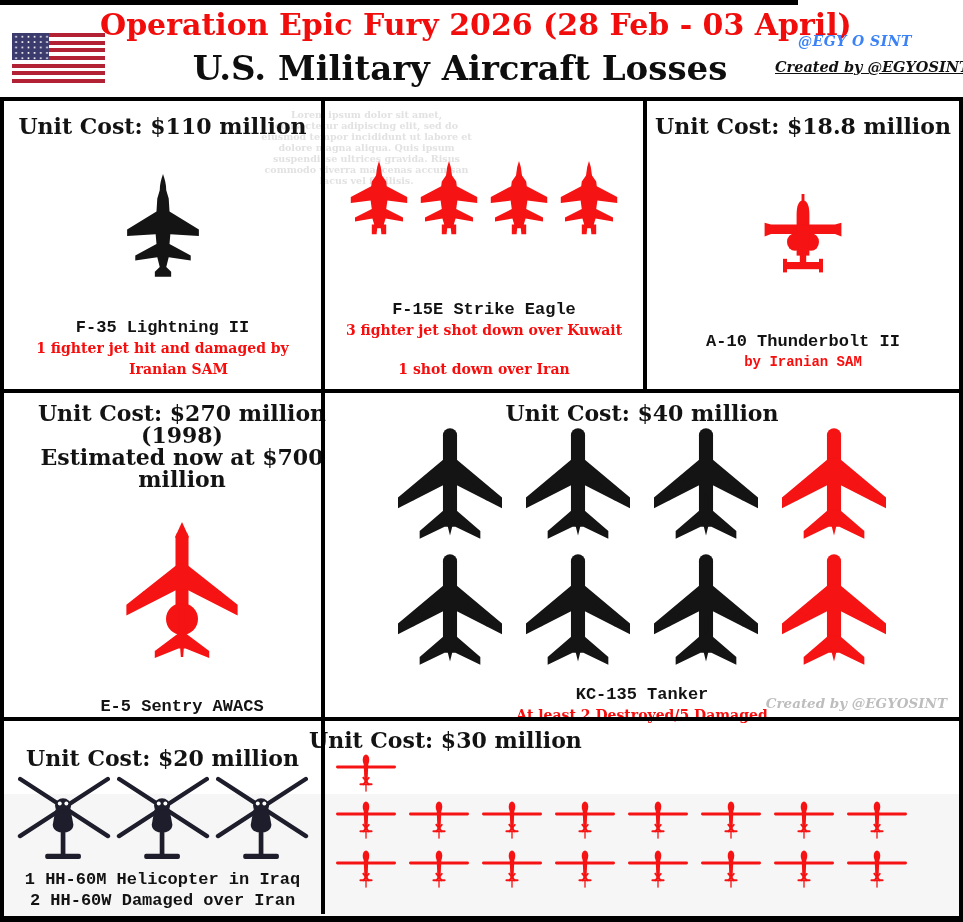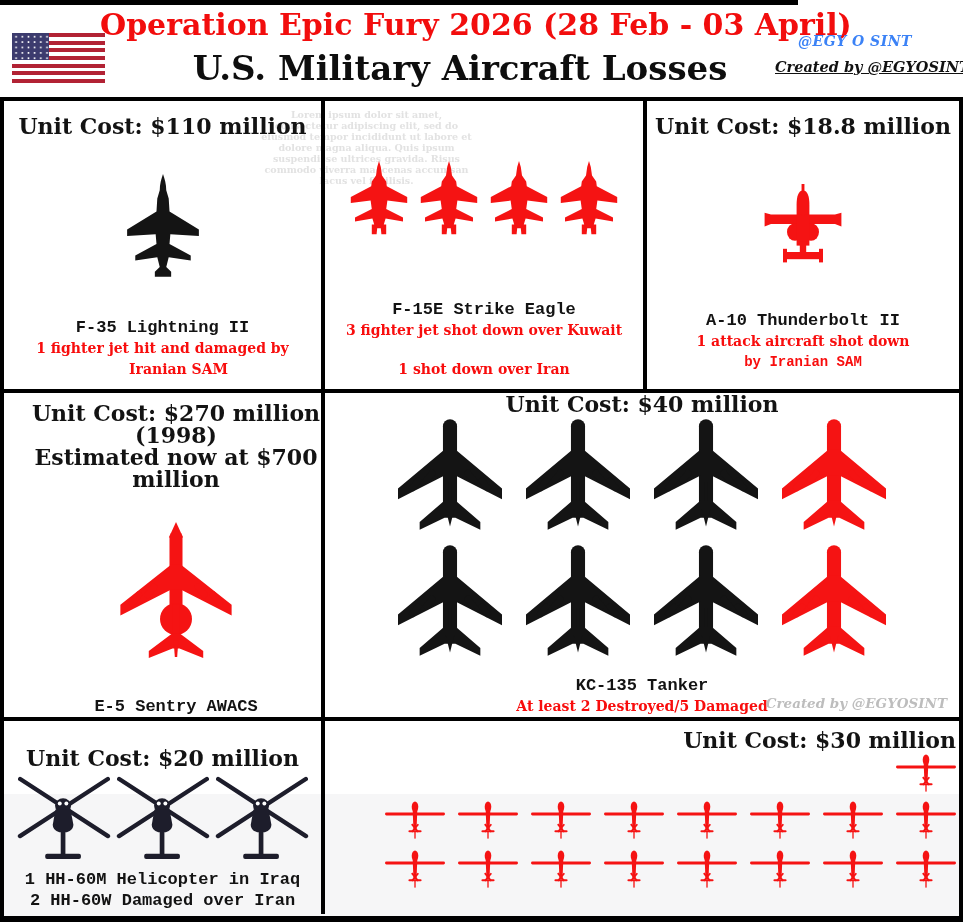--- a/index.html
+++ b/index.html
@@ -173,37 +173,36 @@
     </div>
 
     <div class="cell" style="left:643px;top:0;width:312px;height:288px;">
       <div class="unit-cost" style="margin-top:14px;">Unit Cost: $18.8 million</div>
       <div class="icon-zone">
         <svg class="plane ic-red" width="80" height="80">
             <use href="#sym-a10"></use>
           </svg>
       </div>
       <div class="craft-name">A-10 Thunderbolt II</div>
-      <div class="loss">1 attack aircraft shot down</div>
       <div class="loss" style="margin-bottom:16px;font-family:Liberation Mono, monospace;">by Iranian SAM</div>
     </div>
 
-    <div class="cell" style="left:2px;top:292px;width:340px;height:324px;">
+    <div class="cell" style="left:8px;top:292px;width:340px;height:324px;">
       <div class="unit-cost" style="margin-top:9px;">Unit Cost: $270 million (1998)</div>
       <div class="unit-cost">Estimated now at $700 million</div>
       <div class="icon-zone">
         <svg class="plane ic-red" width="148" height="142">
             <use href="#sym-e3"></use>
           </svg>
       </div>
       <div class="craft-name">E-5 Sentry AWACS</div>
     </div>
 
     <div class="cell" style="left:321px;top:292px;width:634px;height:324px;">
-      <div class="unit-cost" style="">Unit Cost: $40 million</div>
+      <div class="unit-cost" style="margin-top:9px;">Unit Cost: $40 million</div>
       <div class="kc-row" style="margin-top:2px;">
         <svg class="plane ic-black" width="122" height="130">
             <use href="#sym-kc135"></use>
           </svg>
         <svg class="plane ic-black" width="122" height="130">
             <use href="#sym-kc135"></use>
           </svg>
         <svg class="plane ic-black" width="122" height="130">
             <use href="#sym-kc135"></use>
           </svg>
@@ -240,21 +239,21 @@
             <use href="#sym-hh60"></use>
           </svg>
         <svg class="plane" width="94" height="96">
             <use href="#sym-hh60"></use>
           </svg>
       </div>
       <div class="craft-name">1 HH-60M Helicopter in Iraq</div>
       <div class="craft-name" style="margin-bottom:7px;">2 HH-60W Damaged over Iran</div>
     </div>
 
-    <div class="cell" style="left:318px;top:620px;width:634px;height:197px;align-items:flex-end;">
+    <div class="cell" style="left:305px;top:620px;width:634px;height:197px;align-items:flex-start;">
       <div class="unit-cost" style="margin-top:8px;">Unit Cost: $30 million</div>
       <div class="drone-row" style="margin:2px 0 0 27px;">
         <svg class="plane ic-red" width="60" height="40">
             <use href="#sym-mq9"></use>
           </svg>
       </div>
       <div class="drone-row" style="margin:6px 0 0 27px;">
         <svg class="plane ic-red" width="60" height="42">
             <use href="#sym-mq9"></use>
           </svg>

